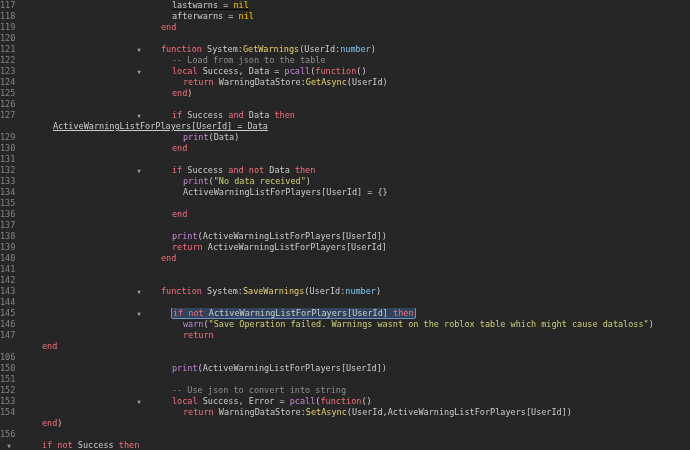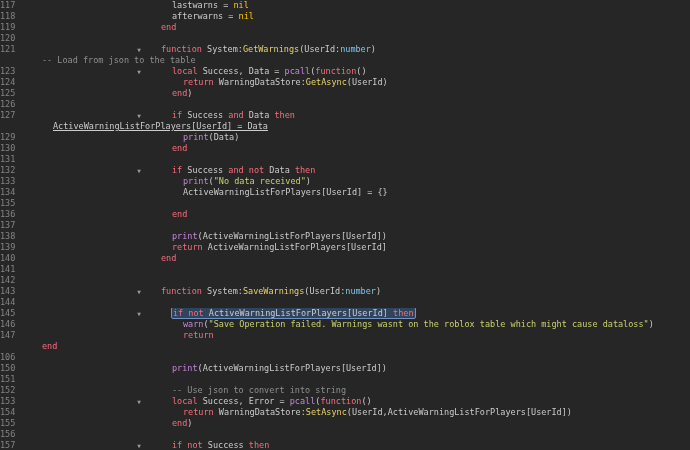--- a/index.html
+++ b/index.html
@@ -14,26 +14,26 @@
   .line { display:flex; height:11px; line-height:11px; white-space:pre; }
   .num  { width:130px; flex:0 0 auto; padding-right:5px; color:var(--numcol,#848484); }
   .fold { width:18px; flex:0 0 auto; text-align:center; color:var(--foldcol,#9a9a9a); font-size:6px; line-height:11px; }
   .code { flex:1 1 auto; white-space:pre; overflow:hidden; }
   .hl   { background:var(--hlbg,rgba(64,106,160,0.45)); outline:1px solid var(--hlborder,#6f93c4); border-radius:1px; padding:0 1px; }
 </style>
 </head>
 <body style="background: rgb(38, 38, 39);">
 
 <div class="screen">
-    <div class="line"><span class="num">117</span><span class="fold"></span><span class="code" style="padding-left: 24px;"><span style="color: rgb(204, 204, 204);">lastwarns = </span><span style="color: rgb(255, 198, 0);">nil</span></span></div>
+    <div class="line"><span class="num">117</span><span class="fold"></span><span class="code" style="padding-left: 24px; text-decoration: underline;"><span style="color: rgb(204, 204, 204);">lastwarns = </span><span style="color: rgb(255, 198, 0);">nil</span></span></div>
     <div class="line"><span class="num">118</span><span class="fold"></span><span class="code" style="padding-left: 24px;"><span style="color: rgb(204, 204, 204);">afterwarns = </span><span style="color: rgb(255, 198, 0);">nil</span></span></div>
     <div class="line"><span class="num">119</span><span class="fold"></span><span class="code" style="padding-left: 13px;"><span style="color: rgb(248, 109, 124);">end</span></span></div>
     <div class="line"><span class="num">120</span><span class="fold"></span><span class="code" style="padding-left: 2px;"></span></div>
     <div class="line"><span class="num">121</span><span class="fold">▼</span><span class="code" style="padding-left: 13px;"><span style="color: rgb(248, 109, 124);">function </span><span style="color: rgb(204, 204, 204);">System:</span><span style="color: rgb(232, 209, 108);">GetWarnings</span><span style="color: rgb(204, 204, 204);">(UserId:</span><span style="color: rgb(126, 200, 242);">number</span><span style="color: rgb(204, 204, 204);">)</span></span></div>
-    <div class="line"><span class="fold"></span><span class="code" style="padding-left: 24px;"><span style="color: rgb(143, 143, 143);">-- Load from json to the table</span></span></div>
+    <div class="line"><span class="num">122</span><span class="fold"></span><span class="code" style="padding-left: 24px;"><span style="color: rgb(143, 143, 143);">-- Load from json to the table</span></span></div>
     <div class="line"><span class="num">123</span><span class="fold">▼</span><span class="code" style="padding-left: 24px;"><span style="color: rgb(248, 109, 124);">local </span><span style="color: rgb(204, 204, 204);">Success, Data = </span><span style="color: rgb(197, 134, 216);">pcall</span><span style="color: rgb(204, 204, 204);">(</span><span style="color: rgb(248, 109, 124);">function</span><span style="color: rgb(204, 204, 204);">()</span></span></div>
     <div class="line"><span class="num">124</span><span class="fold"></span><span class="code" style="padding-left: 35px;"><span style="color: rgb(248, 109, 124);">return </span><span style="color: rgb(204, 204, 204);">WarningDataStore:</span><span style="color: rgb(232, 209, 108);">GetAsync</span><span style="color: rgb(204, 204, 204);">(UserId)</span></span></div>
     <div class="line"><span class="num">125</span><span class="fold"></span><span class="code" style="padding-left: 24px;"><span style="color: rgb(248, 109, 124);">end</span><span style="color: rgb(204, 204, 204);">)</span></span></div>
     <div class="line"><span class="num">126</span><span class="fold"></span><span class="code" style="padding-left: 2px;"></span></div>
     <div class="line"><span class="num">127</span><span class="fold">▼</span><span class="code" style="padding-left: 24px;"><span style="color: rgb(248, 109, 124);">if </span><span style="color: rgb(204, 204, 204);">Success </span><span style="color: rgb(248, 109, 124);">and </span><span style="color: rgb(204, 204, 204);">Data </span><span style="color: rgb(248, 109, 124);">then</span></span></div>
     <div class="line"><span class="fold"></span><span class="code" style="padding-left: 35px;"><span style="color: rgb(204, 204, 204); text-decoration: underline;">ActiveWarningListForPlayers[UserId] = Data</span></span></div>
     <div class="line"><span class="num">129</span><span class="fold"></span><span class="code" style="padding-left: 35px;"><span style="color: rgb(197, 134, 216);">print</span><span style="color: rgb(204, 204, 204);">(Data)</span></span></div>
     <div class="line"><span class="num">130</span><span class="fold"></span><span class="code" style="padding-left: 24px;"><span style="color: rgb(248, 109, 124);">end</span></span></div>
     <div class="line"><span class="num">131</span><span class="fold"></span><span class="code" style="padding-left: 2px;"></span></div>
     <div class="line"><span class="num">132</span><span class="fold">▼</span><span class="code" style="padding-left: 24px;"><span style="color: rgb(248, 109, 124);">if </span><span style="color: rgb(204, 204, 204);">Success </span><span style="color: rgb(248, 109, 124);">and </span><span style="color: rgb(248, 109, 124);">not </span><span style="color: rgb(204, 204, 204);">Data </span><span style="color: rgb(248, 109, 124);">then</span></span></div>
@@ -52,16 +52,16 @@
     <div class="line"><span class="num">145</span><span class="fold">▼</span><span class="code" style="padding-left: 24px;"><span class="hl"><span style="color: rgb(248, 109, 124);">if </span><span style="color: rgb(248, 109, 124);">not </span><span style="color: rgb(204, 204, 204);">ActiveWarningListForPlayers[UserId] </span><span style="color: rgb(248, 109, 124);">then</span></span></span></div>
     <div class="line"><span class="num">146</span><span class="fold"></span><span class="code" style="padding-left: 35px;"><span style="color: rgb(197, 134, 216);">warn</span><span style="color: rgb(204, 204, 204);">(</span><span style="color: rgb(204, 209, 110);">"Save Operation failed. Warnings wasnt on the roblox table which might cause dataloss"</span><span style="color: rgb(204, 204, 204);">)</span></span></div>
     <div class="line"><span class="num">147</span><span class="fold"></span><span class="code" style="padding-left: 35px;"><span style="color: rgb(248, 109, 124);">return</span></span></div>
     <div class="line"><span class="fold"></span><span class="code" style="padding-left: 24px;"><span style="color: rgb(248, 109, 124);">end</span></span></div>
     <div class="line"><span class="num">106</span><span class="fold"></span><span class="code" style="padding-left: 2px;"></span></div>
     <div class="line"><span class="num">150</span><span class="fold"></span><span class="code" style="padding-left: 24px;"><span style="color: rgb(197, 134, 216);">print</span><span style="color: rgb(204, 204, 204);">(ActiveWarningListForPlayers[UserId])</span></span></div>
     <div class="line"><span class="num">151</span><span class="fold"></span><span class="code" style="padding-left: 2px;"></span></div>
     <div class="line"><span class="num">152</span><span class="fold"></span><span class="code" style="padding-left: 24px;"><span style="color: rgb(143, 143, 143);">-- Use json to convert into string</span></span></div>
     <div class="line"><span class="num">153</span><span class="fold">▼</span><span class="code" style="padding-left: 24px;"><span style="color: rgb(248, 109, 124);">local </span><span style="color: rgb(204, 204, 204);">Success, Error = </span><span style="color: rgb(197, 134, 216);">pcall</span><span style="color: rgb(204, 204, 204);">(</span><span style="color: rgb(248, 109, 124);">function</span><span style="color: rgb(204, 204, 204);">()</span></span></div>
     <div class="line"><span class="num">154</span><span class="fold"></span><span class="code" style="padding-left: 35px;"><span style="color: rgb(248, 109, 124);">return </span><span style="color: rgb(204, 204, 204);">WarningDataStore:</span><span style="color: rgb(232, 209, 108);">SetAsync</span><span style="color: rgb(204, 204, 204);">(UserId,ActiveWarningListForPlayers[UserId])</span></span></div>
-    <div class="line"><span class="num">155</span><span class="fold"></span><span class="code" style="padding-left: 24px;"><span style="color: rgb(248, 109, 124);">end</span><span style="color: rgb(204, 204, 204);">)</span></span></div>
+    <div class="line"><span class="fold"></span><span class="code" style="padding-left: 24px;"><span style="color: rgb(248, 109, 124);">end</span><span style="color: rgb(204, 204, 204);">)</span></span></div>
     <div class="line"><span class="num">156</span><span class="fold"></span><span class="code" style="padding-left: 2px;"></span></div>
-    <div class="line"><span class="num">157</span><span class="fold">▼</span><span class="code" style="padding-left: 24px;"><span style="color: rgb(248, 109, 124);">if </span><span style="color: rgb(248, 109, 124);">not </span><span style="color: rgb(204, 204, 204);">Success </span><span style="color: rgb(248, 109, 124);">then</span></span></div>
+    <div class="line"><span class="fold">▼</span><span class="code" style="padding-left: 24px;"><span style="color: rgb(248, 109, 124);">if </span><span style="color: rgb(248, 109, 124);">not </span><span style="color: rgb(204, 204, 204);">Success </span><span style="color: rgb(248, 109, 124);">then</span></span></div>
   </div>
 
 </body></html>

